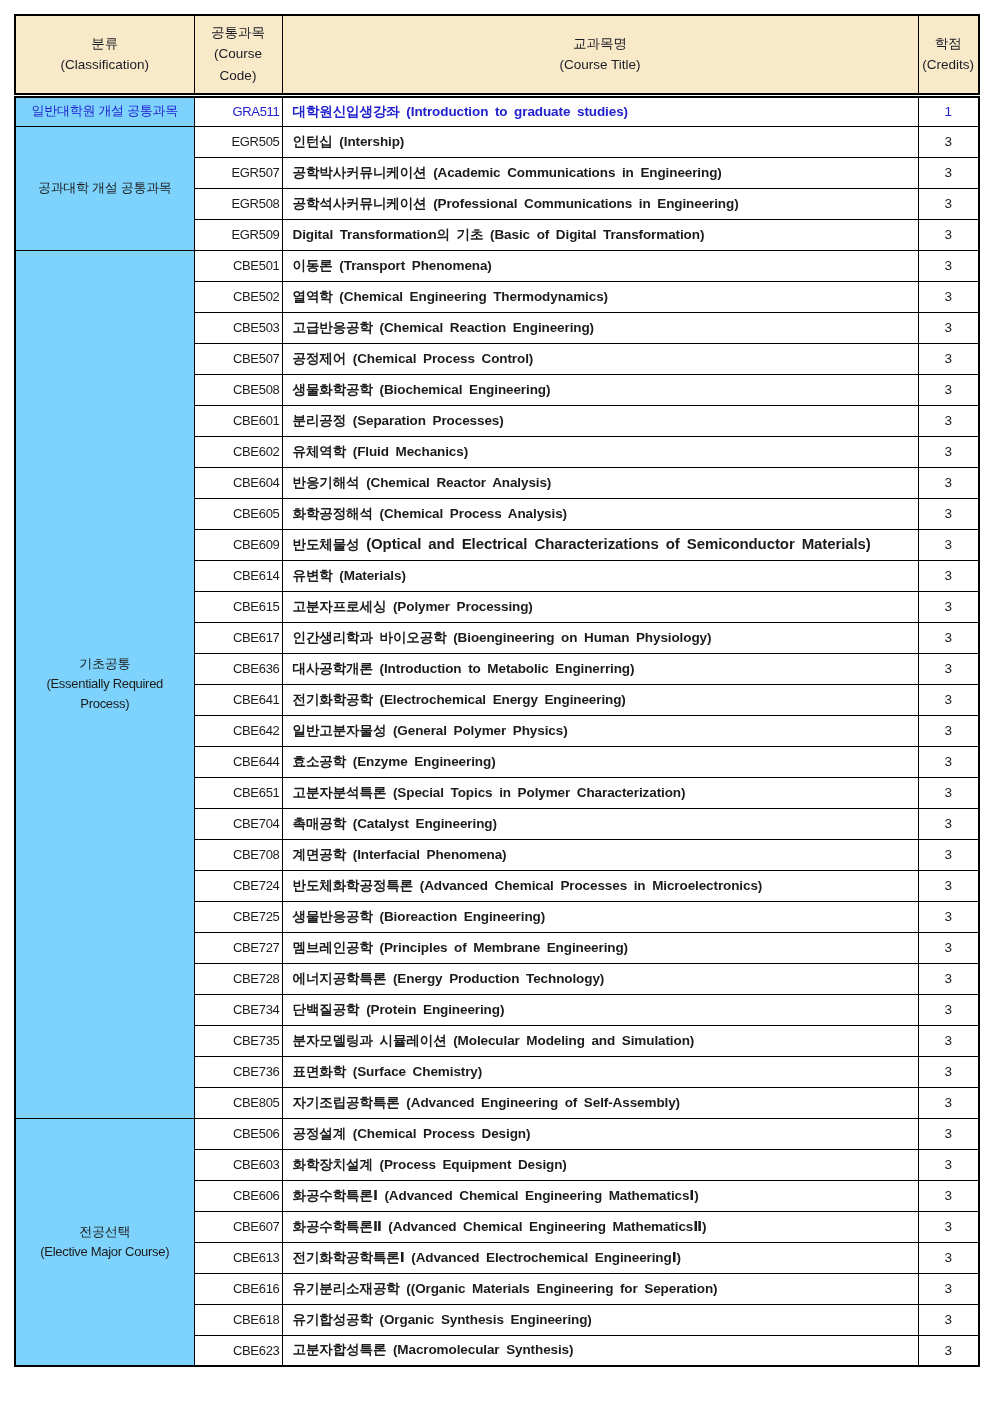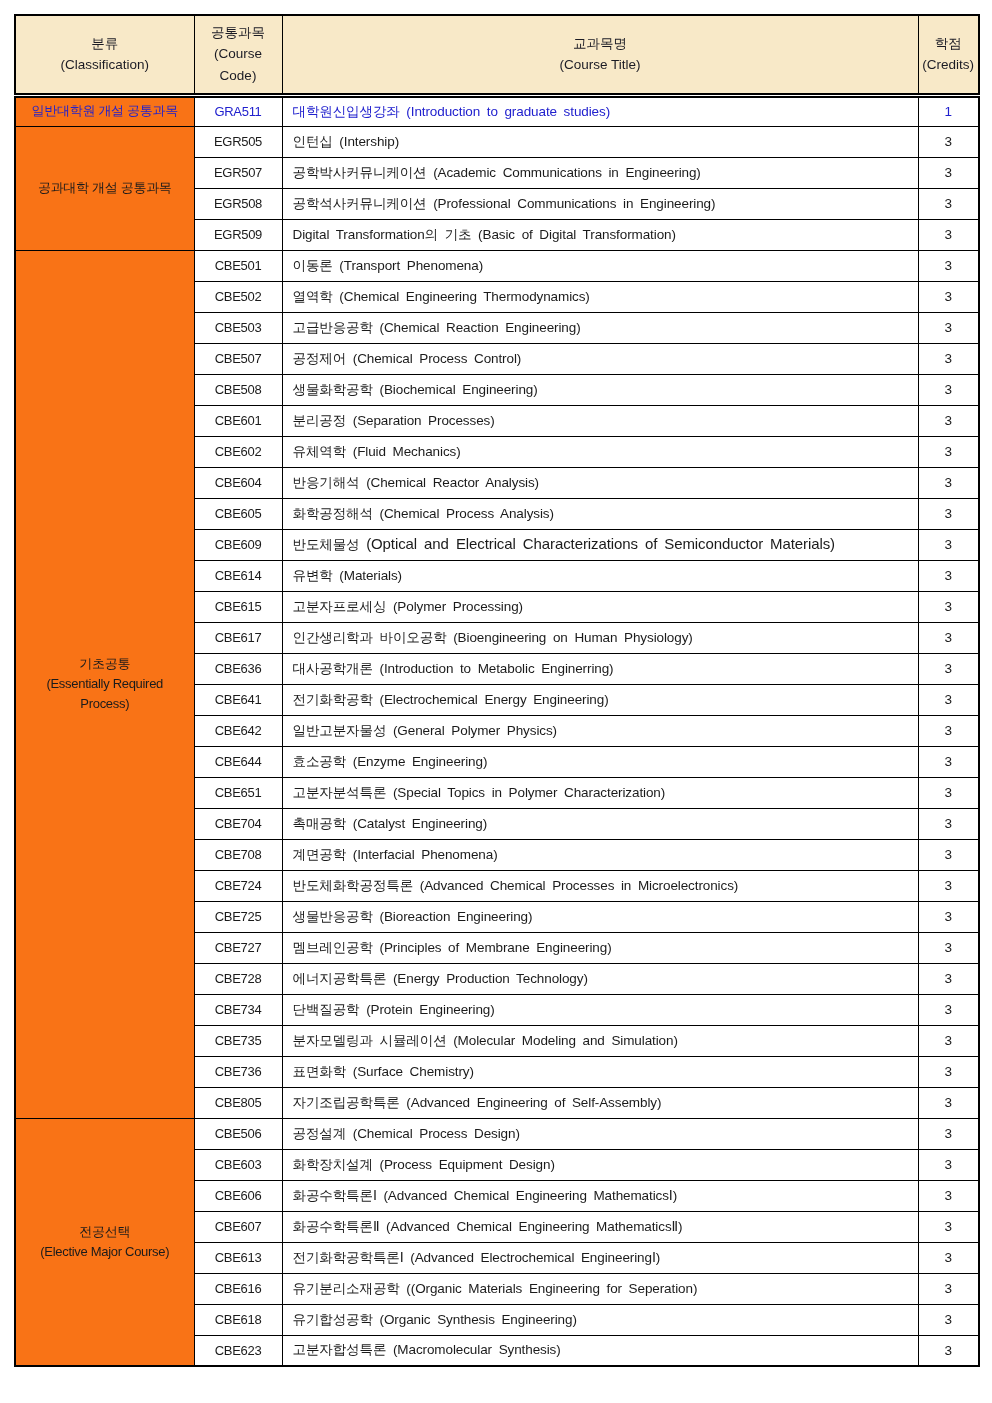--- a/index.html
+++ b/index.html
@@ -44,39 +44,40 @@
     line-height: 1.6;
     border-bottom: 5px double #000000;
   }
   tbody td {
     height: 31px;
     font-size: 13.5px;
     color: #1b1b1b;
     vertical-align: middle;
   }
   td.cls-cell {
-    background: #f97316;
+    background: #7dd3fc;
     text-align: center;
     padding: 0 12px;
     line-height: 1.55;
     font-size: 13px;
     letter-spacing: -0.3px;
   }
   td.code-cell {
-    text-align: center;
+    text-align: right;
     font-size: 13px;
     letter-spacing: -0.3px;
     padding: 0 2px;
   }
   td.title-cell {
     text-align: left;
     padding: 0 10px;
     word-spacing: 3px;
     letter-spacing: -0.1px;
     white-space: nowrap;
+    font-weight: bold;
   }
   td.title-cell .en-small {
     font-size: 15px;
   }
   td.credits-cell {
     text-align: center;
     padding: 0 2px;
   }
   tr.row-blue td { color: #2121CE; }
 </style>

